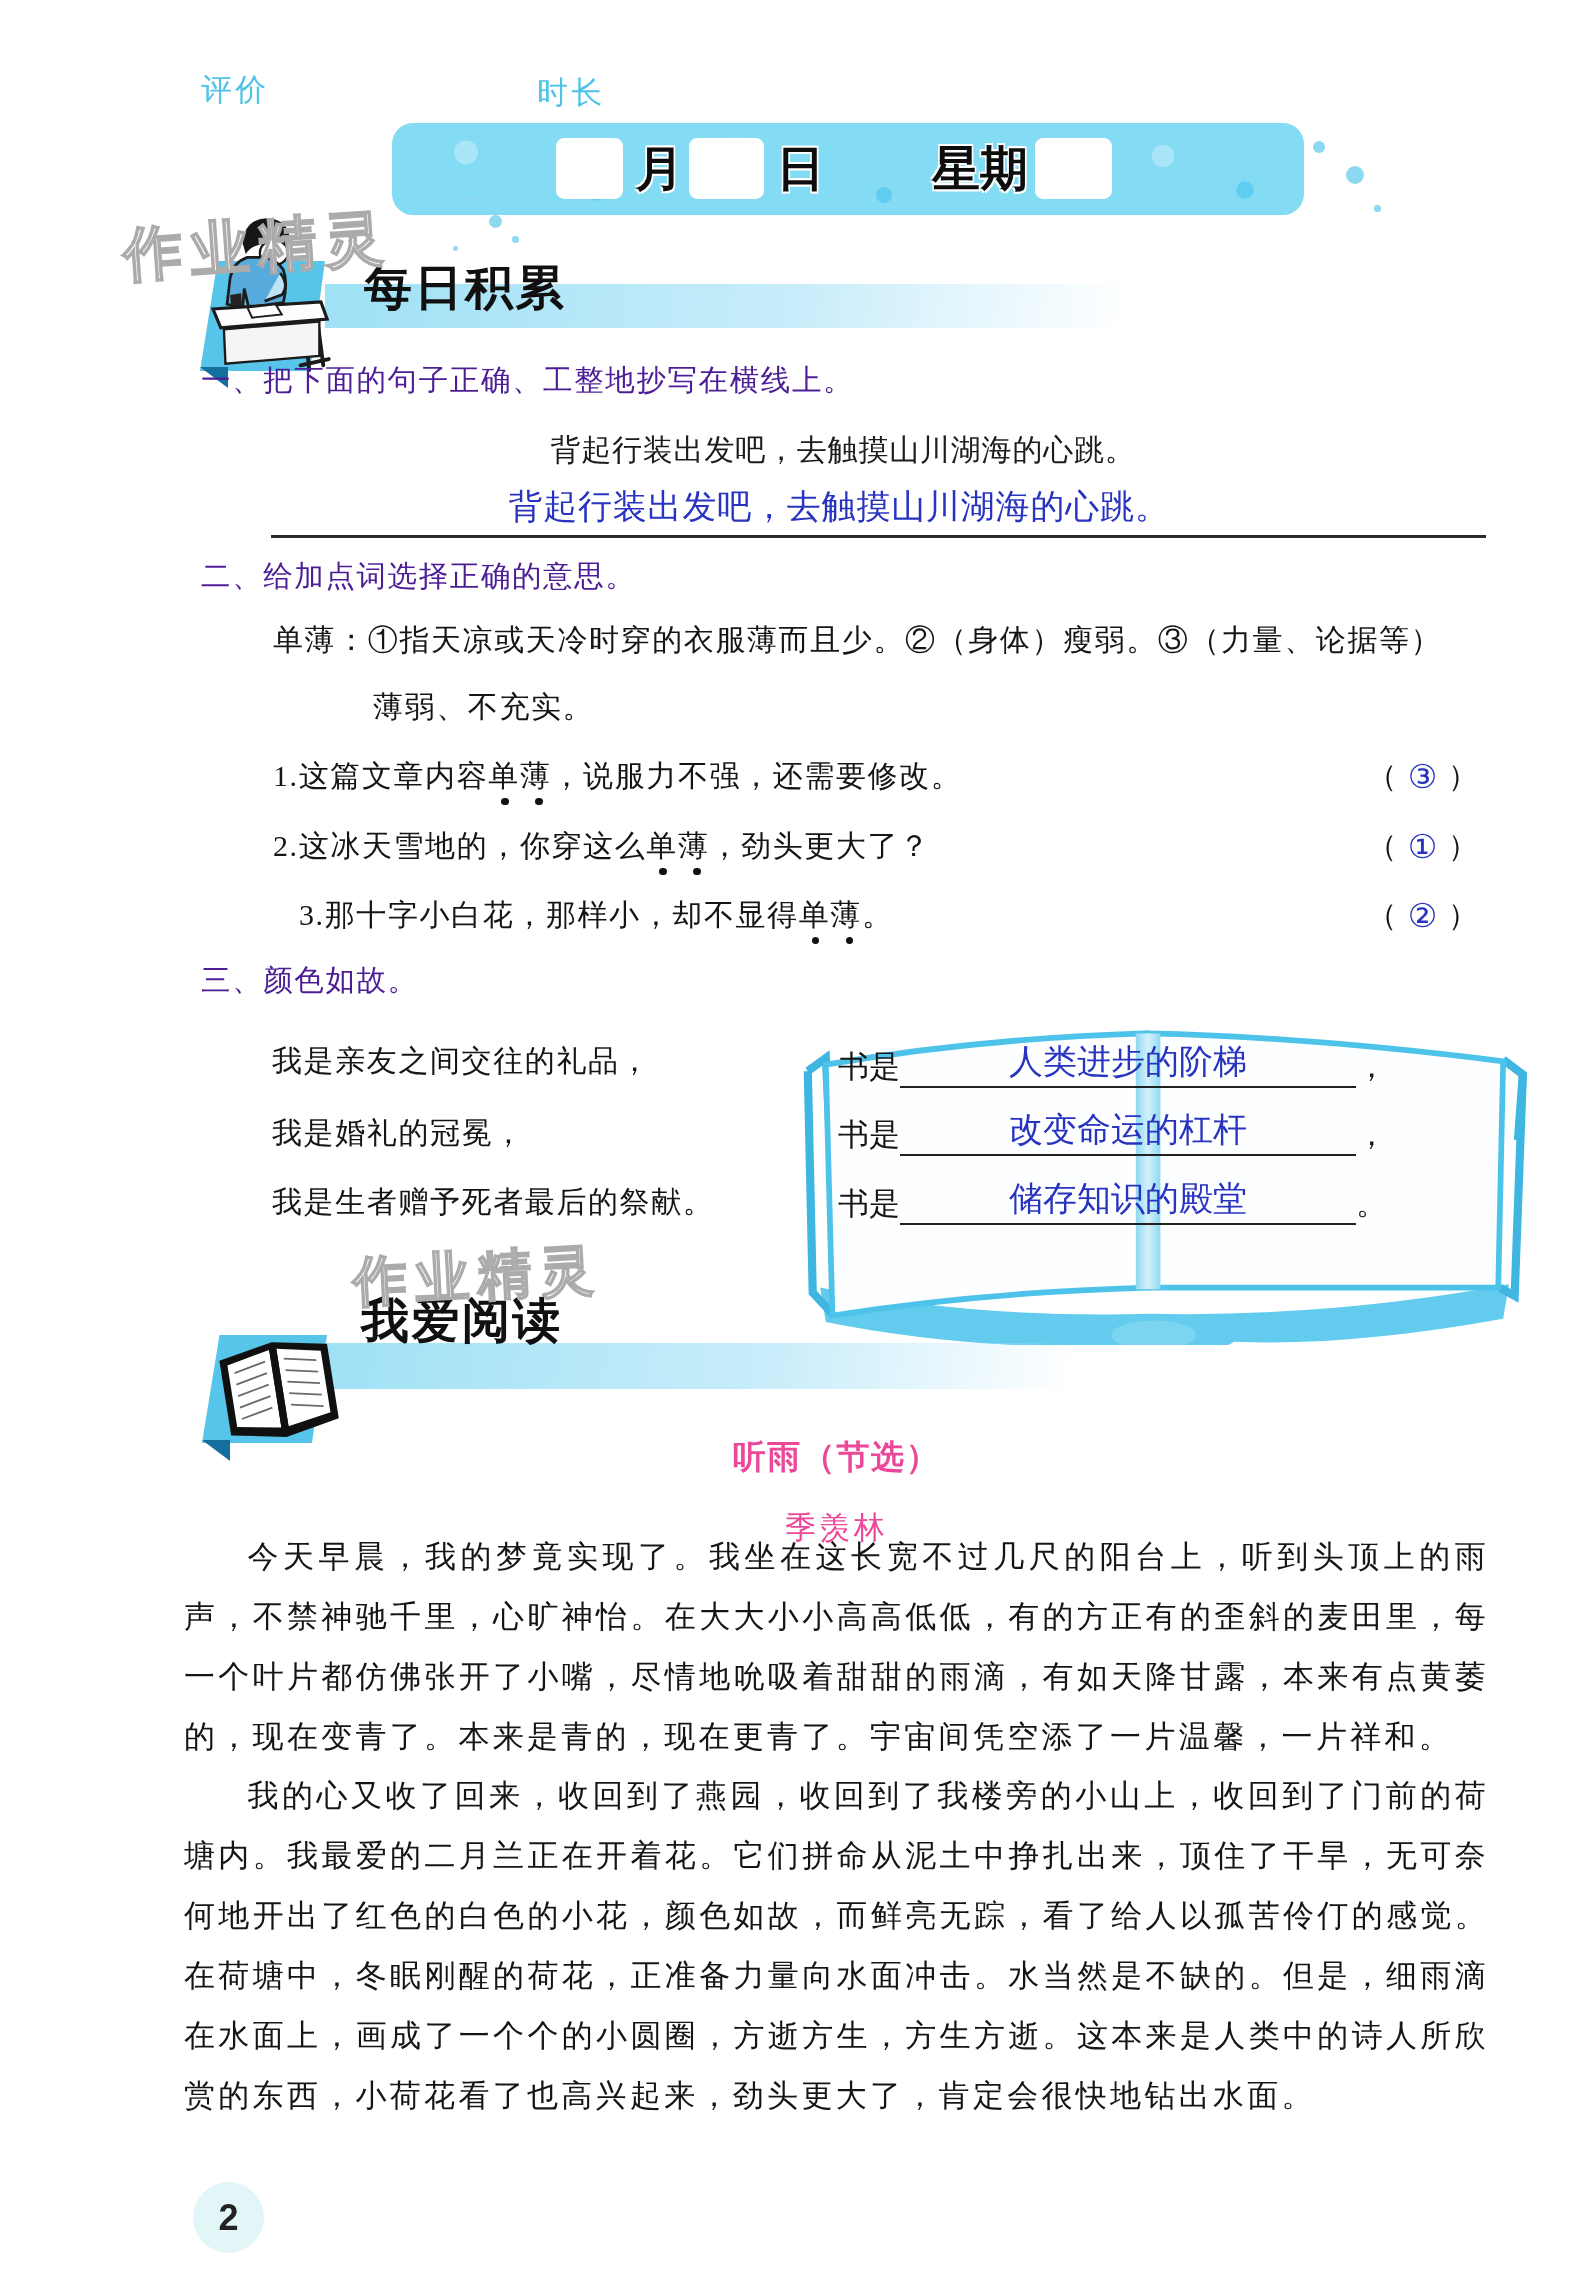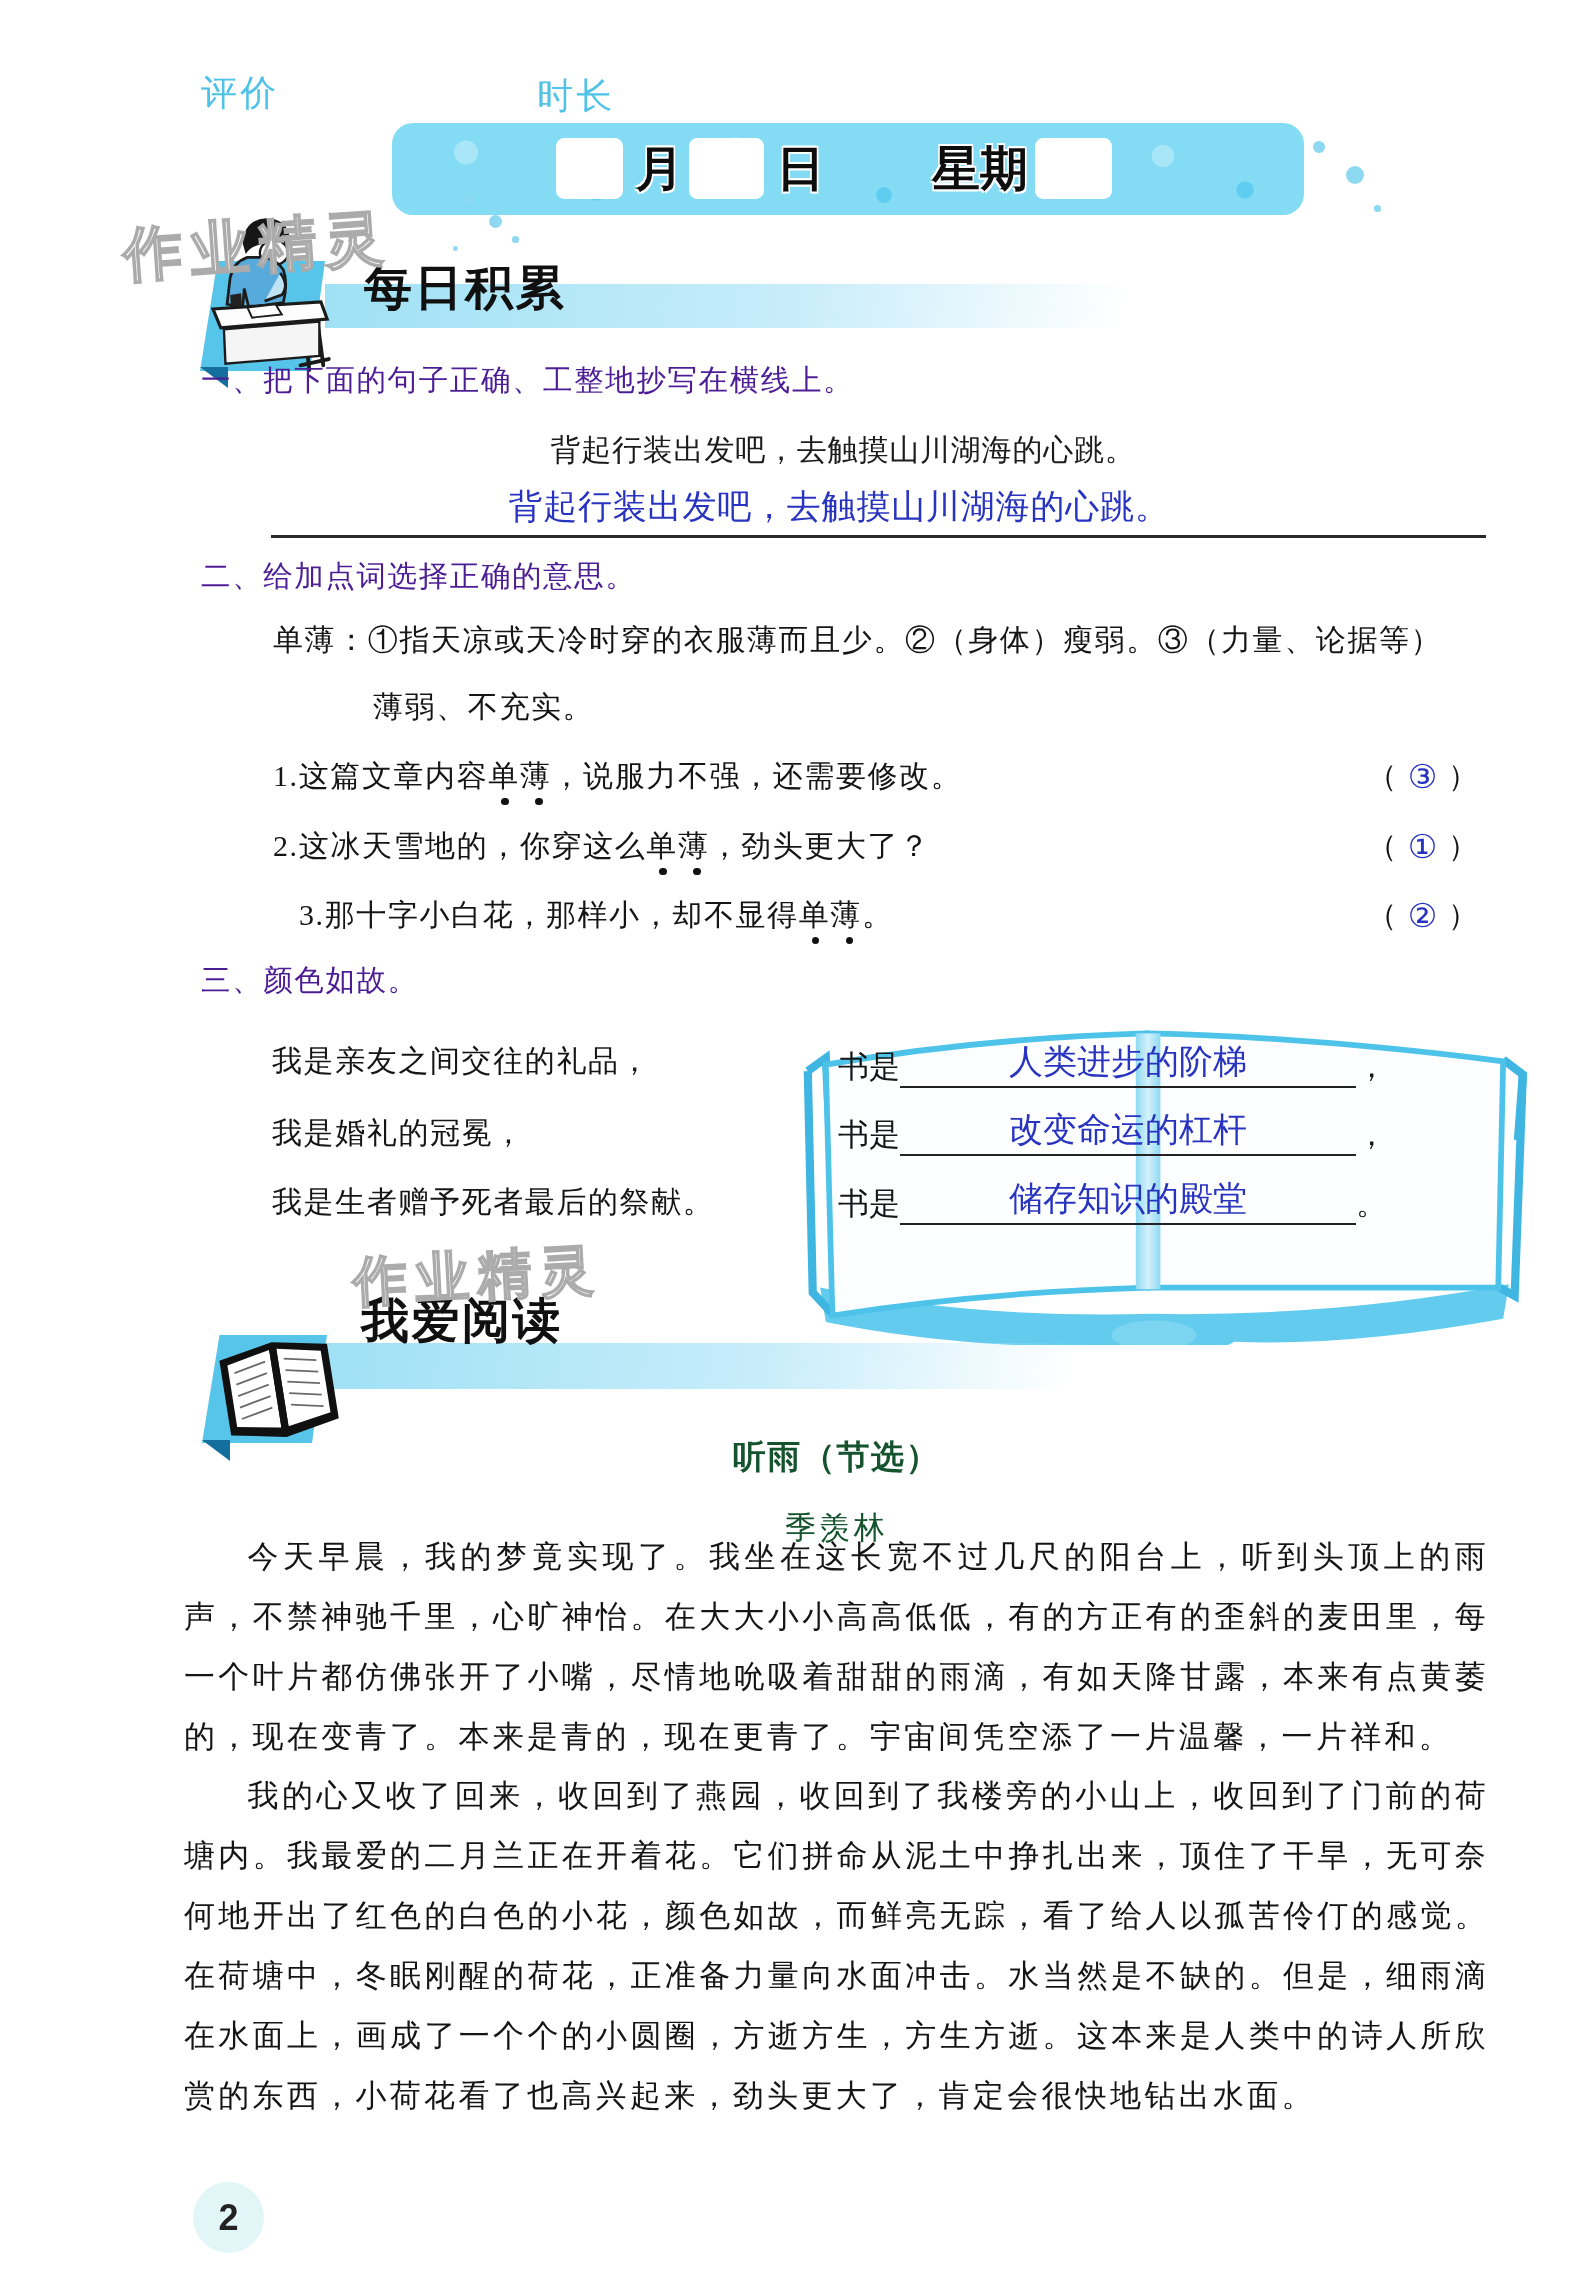--- a/index.html
+++ b/index.html
@@ -1,20 +1,20 @@
 <!DOCTYPE html>
 <html style="font-size:13px"><head>
 <meta charset="utf-8">
 <style>
   html,body{margin:0;padding:0;background:#fff;}
   #page{position:relative;width:1596px;height:2295px;background:#ffffff;overflow:hidden;
         font-family:"Liberation Sans","DejaVu Sans",sans-serif;color:#1c1c1c;}
   .abs{position:absolute;}
   
-  .top-label{font-size:36px;color:#4EC2E7;letter-spacing:3.3px;}
+  .top-label{font-size:31px;color:#4EC2E7;letter-spacing:3.3px;}
   
   .banner{left:392px;top:123px;width:912px;height:92px;background:#83DCF3;border-radius:21px;
           background-image:
             radial-gradient(circle 11.5px at 74px 29.5px, #A9E7F8 0 11.5px, transparent 12.3px),
             radial-gradient(circle 8.2px at 205px 69px, #5FCDEF 0 8.2px, transparent 9px),
             radial-gradient(circle 9.8px at 344px 24.6px, #A9E7F8 0 9.8px, transparent 10.7px),
             radial-gradient(circle 7.4px at 492px 72px, #5FCDEF 0 7.4px, transparent 8.2px),
             radial-gradient(circle 10.7px at 771px 33px, #A9E7F8 0 10.7px, transparent 11.5px),
             radial-gradient(circle 8.2px at 853px 67px, #5FCDEF 0 8.2px, transparent 9px);}
   .blank-box{position:absolute;top:14.8px;height:61px;background:#fff;border-radius:8.2px;}
@@ -41,21 +41,21 @@
                align-items:center;font-size:30px;color:#151515;}
   .circled{font-size:33px;color:#2834C0;font-family:"DejaVu Sans",sans-serif;}
   .emph{position:relative;}
   .emph::after{content:"";position:absolute;left:13px;bottom:-13px;width:7.4px;height:7.4px;border-radius:50%;
                background:#111;box-shadow:34px 0 0 #111;}
   
   .book-row{position:absolute;display:flex;align-items:flex-end;font-size:31px;color:#151515;z-index:3;}
   .book-blank{display:inline-block;width:456px;border-bottom:2.5px solid #222;text-align:center;
               font-size:34px;height:46px;line-height:43px;}
   
-  .read-center{position:absolute;left:184px;width:1305px;text-align:center;color:#14532d;}
+  .read-center{position:absolute;left:184px;width:1305px;text-align:center;color:#ec4899;}
   .para{position:absolute;left:184px;width:1305px;font-size:31px;line-height:60px;letter-spacing:3.3px;
         text-align:justify;text-indent:2.05em;margin:0;color:#151515;}
   .page-circle{position:absolute;left:193px;top:2182px;width:71px;height:71px;border-radius:50%;
                background:#E2F6F8;display:flex;align-items:center;justify-content:center;
                font-size:36px;font-weight:700;color:#222;}
 </style>
 </head>
 <body>
 
 <div id="page">

